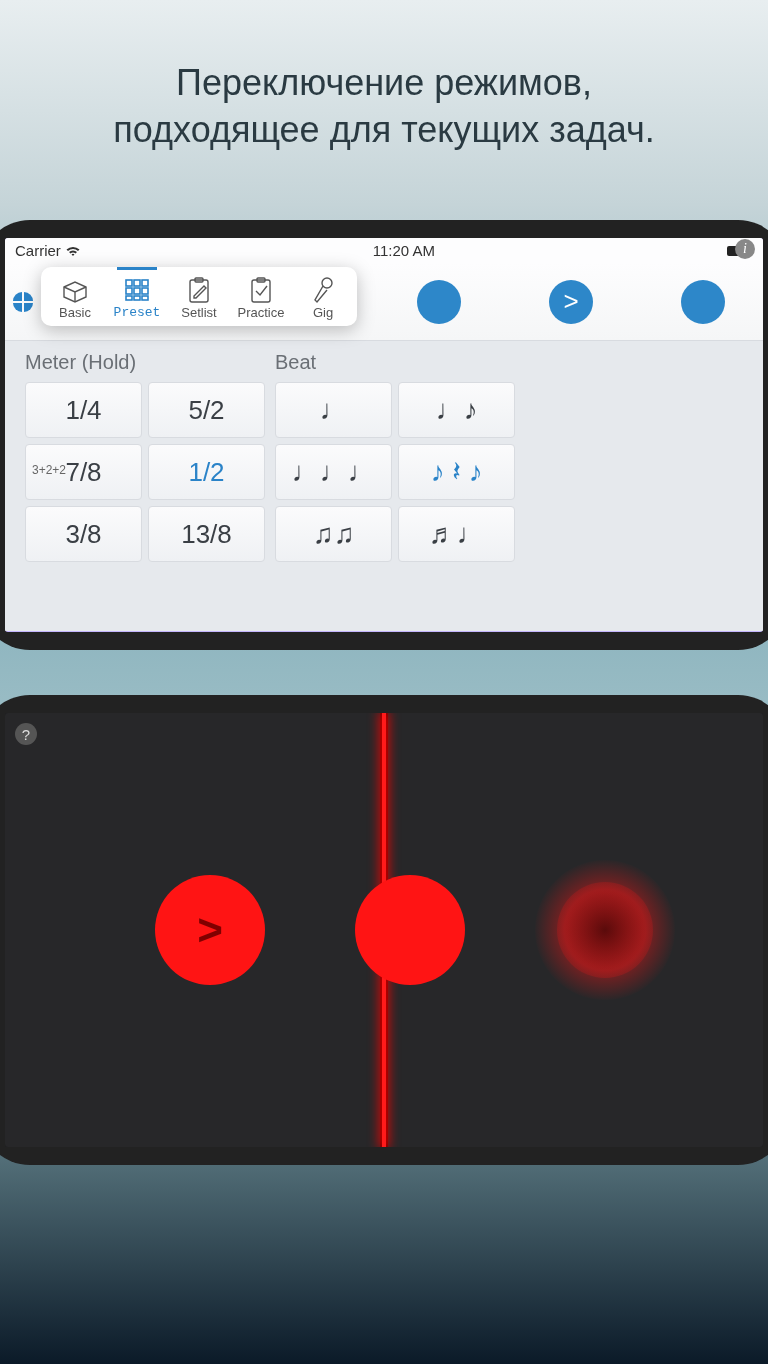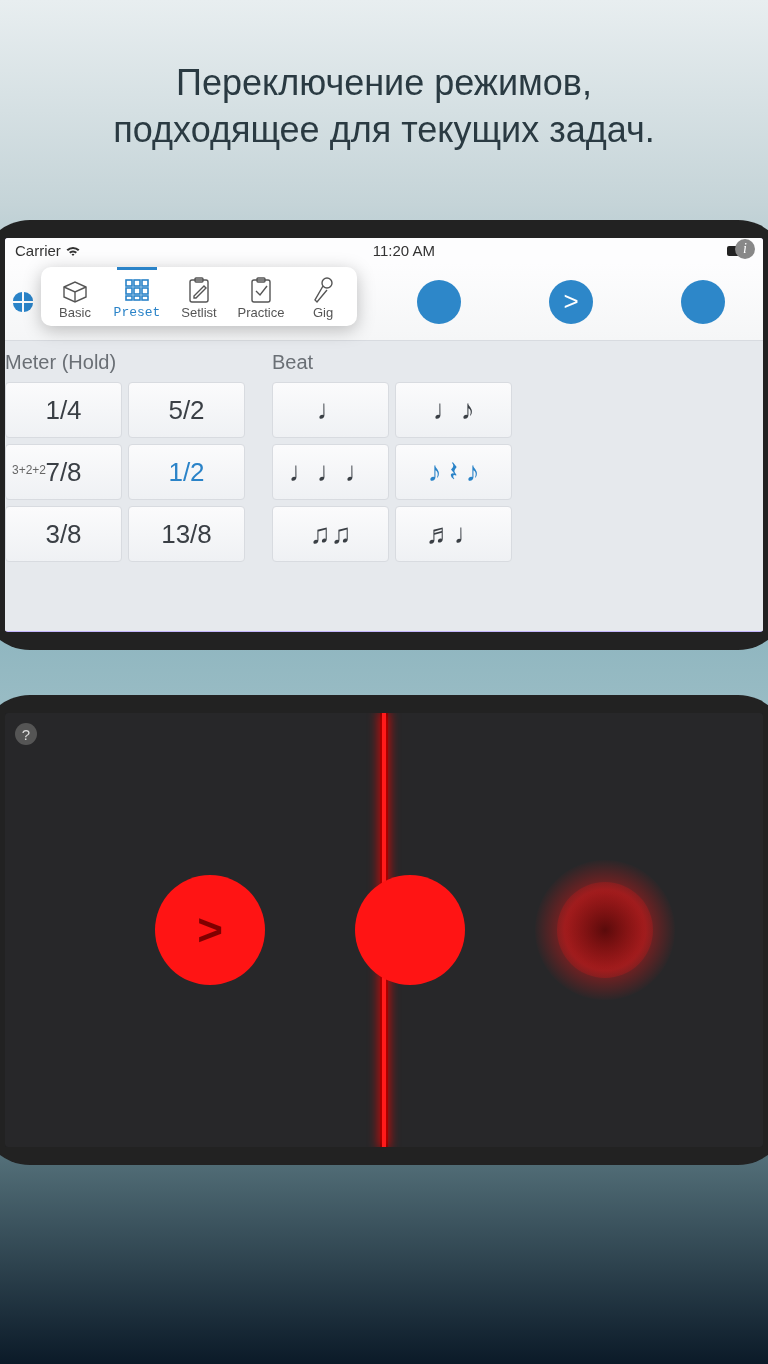--- a/index.html
+++ b/index.html
@@ -107,22 +107,22 @@
   gap: 88px;
   align-items: center;
 }
 .beat-dot { width: 44px; height: 44px; background: #2d87c9; border-radius: 50%; display:flex; align-items:center; justify-content:center; }
 .beat-dot .accent { color: #fff; font-size: 26px; }
 
 .info-icon { position: absolute; right: 8px; top: -24px; width: 20px; height: 20px; border-radius: 50%; background: #888; color:#fff; display:flex; align-items:center; justify-content:center; font-size:14px; font-style:italic; font-family: Georgia, serif; }
 
 .main-area {
   display: flex;
-  padding: 10px 10px 14px 0;
-  gap: 27px;
+  padding: 10px 10px 14px 20px;
+  gap: 10px;
   background: #e6e9ed;
   height: 290px;
 }
 
 .meter-col { flex: 0 0 240px; }
 .beat-col { flex: 0 0 240px; }
 .tempo-col { flex: 1; display:flex; flex-direction:column; gap:10px; }
 
 .col-label { font-size: 20px; color: #6a6f75; margin-bottom: 8px; font-weight: 300; }
 

